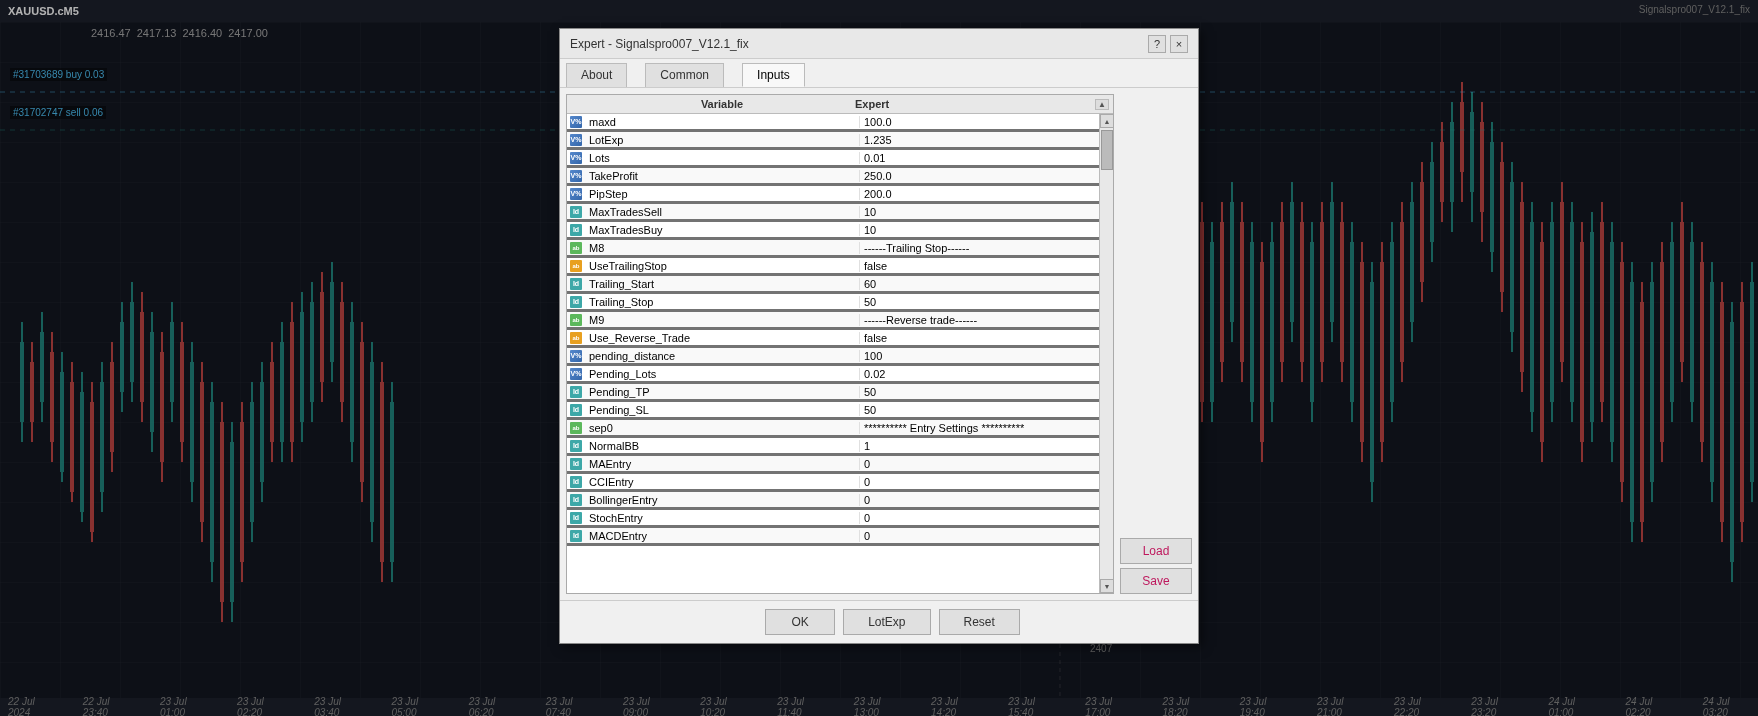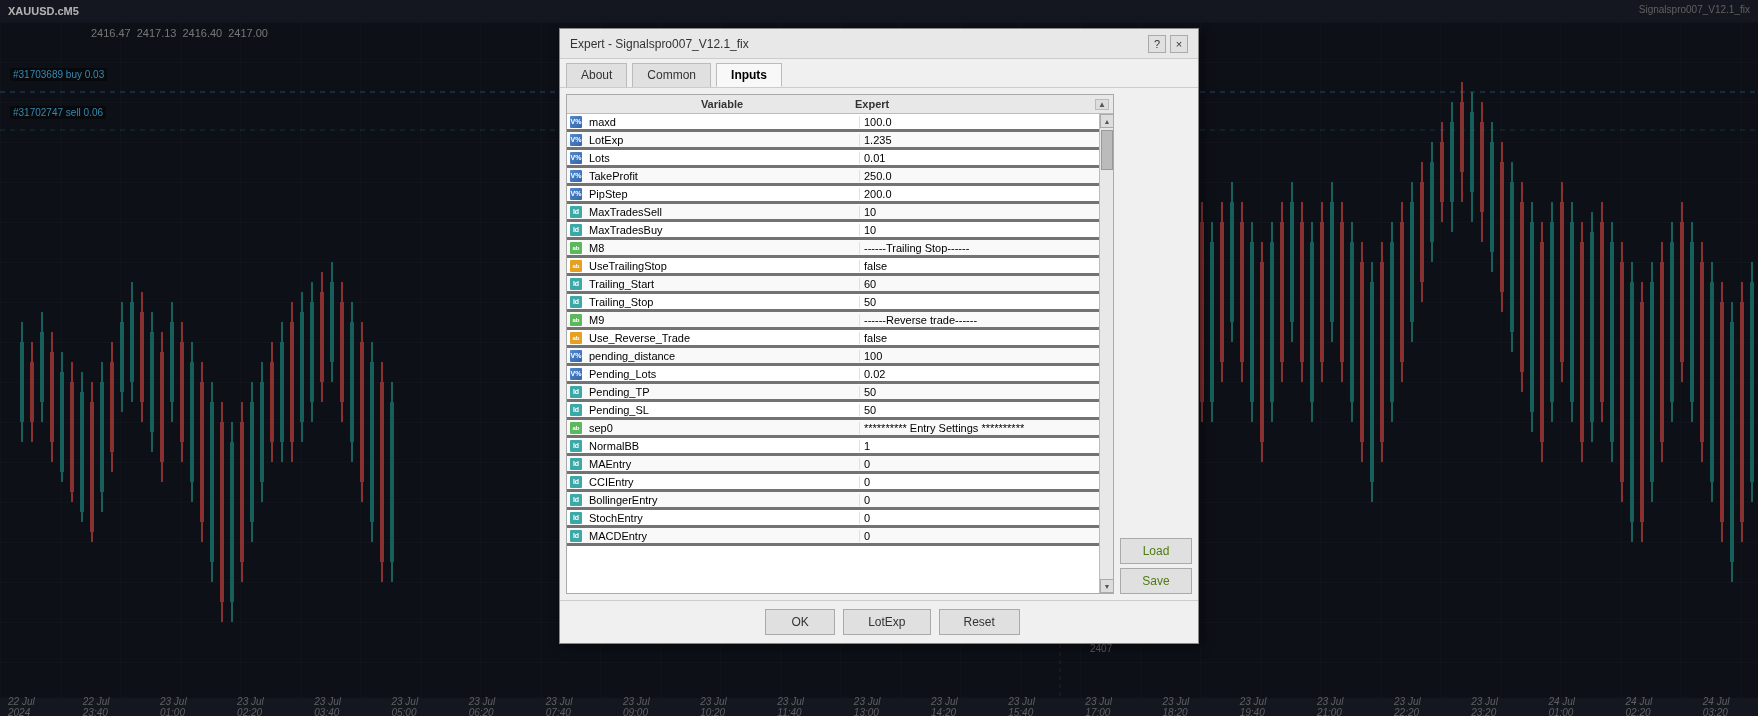--- a/index.html
+++ b/index.html
@@ -124,40 +124,40 @@
       justify-content: center;
       font-size: 11px;
       color: #333;
     }
 
     
     .tabs-bar {
       background: #f0f0f0;
       padding: 4px 6px 0 6px;
       display: flex;
-      gap: 3px;
+      gap: 16px;
       border-bottom: 1px solid #ccc;
     }
 
     .tab {
       padding: 4px 14px;
       border: 1px solid #bbb;
       border-bottom: none;
       background: #e0e0e0;
       cursor: pointer;
       font-size: 12px;
       color: #333;
       margin-right: 2px;
     }
 
     .tab.active {
       background: #f8f8f8;
       border-bottom: 1px solid #f8f8f8;
       color: #000;
-      font-weight: bold;
+      font-weight: normal;
     }
 
     
     .dialog-content {
       padding: 6px;
       background: #f0f0f0;
       display: flex;
       gap: 6px;
     }
 
@@ -296,21 +296,21 @@
       width: 72px;
     }
 
     .side-btn {
       padding: 5px 1px;
       background: #e0e0e0;
       border: 1px solid #aaa;
       cursor: pointer;
       font-size: 12px;
       text-align: center;
-      color: #4d7c0f;
+      color: #be185d;
     }
 
     
     .dialog-footer {
       padding: 8px 10px;
       display: flex;
       justify-content: center;
       gap: 8px;
       border-top: 1px solid #ccc;
       background: #f0f0f0;

